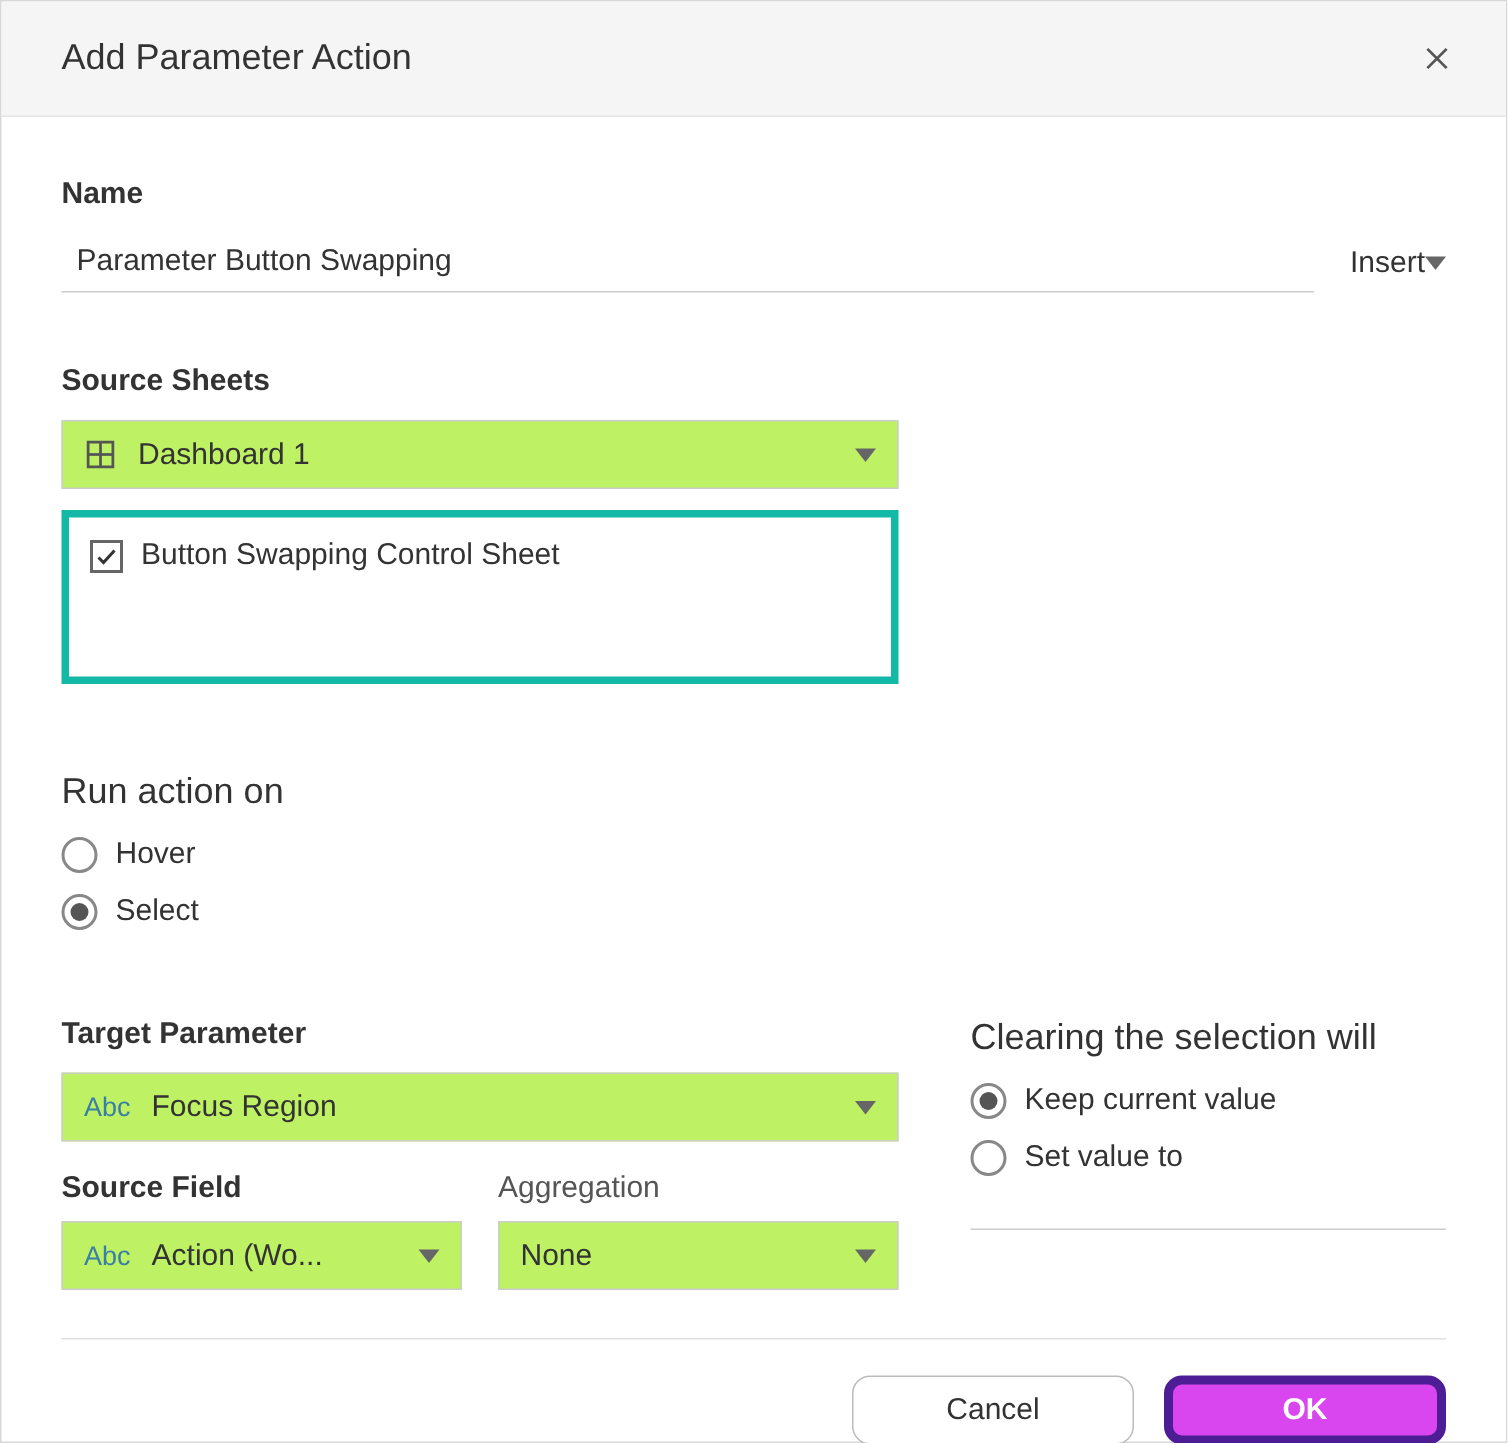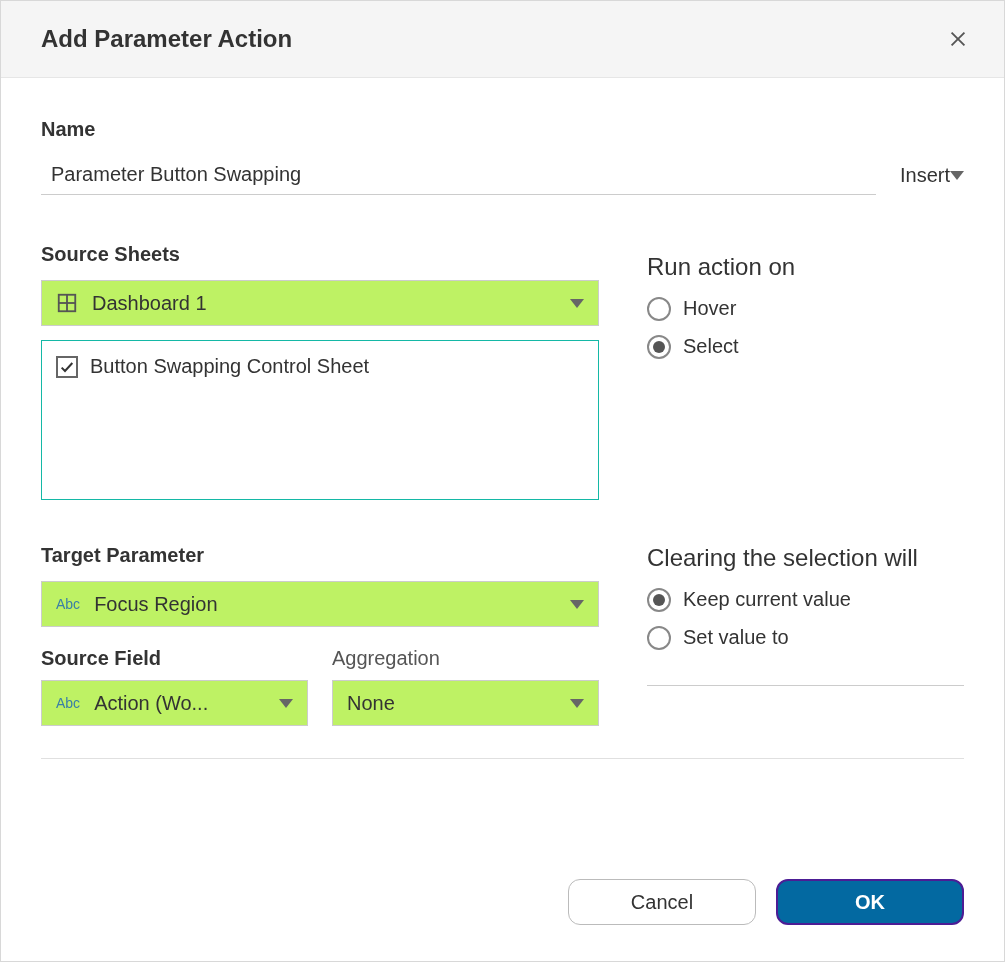--- a/index.html
+++ b/index.html
@@ -23,21 +23,21 @@
     .dialog-header {
       background: #f5f5f5;
       border-bottom: 1px solid #e6e6e6;
       padding: 24px 32px 24px 40px;
       display: flex;
       justify-content: space-between;
       align-items: center;
     }
     .dialog-title {
       font-size: 24px;
-      font-weight: 700;
+      font-weight: 400;
       color: #333;
     }
     .close-btn {
       width: 28px;
       height: 28px;
       cursor: pointer;
       display: flex;
       align-items: center;
       justify-content: center;
       color: #555;
@@ -80,20 +80,21 @@
     .caret-down {
       width: 0; height: 0;
       border-left: 7px solid transparent;
       border-right: 7px solid transparent;
       border-top: 9px solid #666;
     }
     .two-col {
       display: flex;
       gap: 48px;
       margin-bottom: 44px;
+      flex-direction: column;
     }
     .two-col .left {
       width: 558px;
     }
     .two-col .right {
       flex: 1;
       padding-top: 10px;
     }
     .select-box {
       border: 1px solid #ccc;
@@ -113,29 +114,29 @@
       overflow: hidden;
       text-overflow: ellipsis;
     }
     .grid-icon {
       width: 22px; height: 22px;
       margin-right: 14px;
       flex-shrink: 0;
     }
     .abc-icon {
       color: #3a7fa6;
-      font-size: 14px;
+      font-size: 18px;
       font-weight: 400;
       margin-right: 14px;
       flex-shrink: 0;
     }
     .list-box {
-      border: 1px solid #14b8a6;
+      border: 5px solid #14b8a6;
       margin-top: 14px;
-      height: 160px;
+      height: 116px;
       padding: 14px;
     }
     .check-item {
       display: flex;
       align-items: center;
       gap: 12px;
       font-size: 20px;
     }
     .checkbox {
       width: 22px; height: 22px;
@@ -219,22 +220,22 @@
       display: flex;
       align-items: center;
       justify-content: center;
     }
     .btn-secondary {
       background: #fff;
       border: 1px solid #bbb;
       color: #333;
     }
     .btn-primary {
-      background: #0369a1;
-      border: 2px solid #4c1d95;
+      background: #d946ef;
+      border: 6px solid #4c1d95;
       color: #fff;
       font-weight: 600;
     }
   </style>
 </head>
 <body>
 
 <div class="dialog">
   <div class="dialog-header">
     <div class="dialog-title">Add Parameter Action</div>

